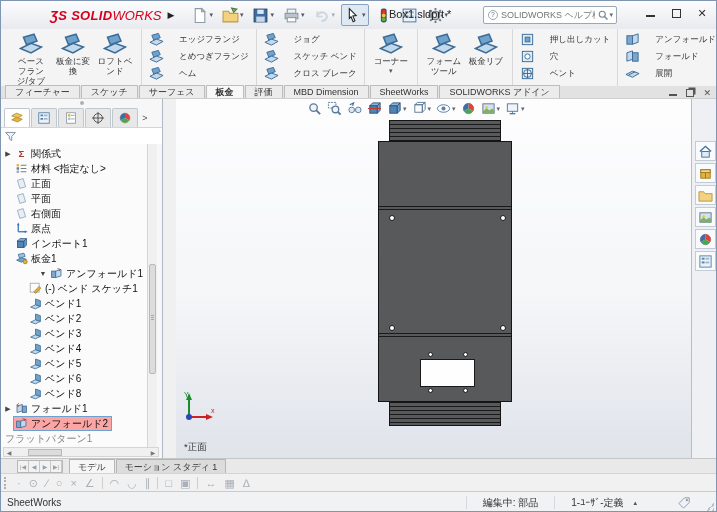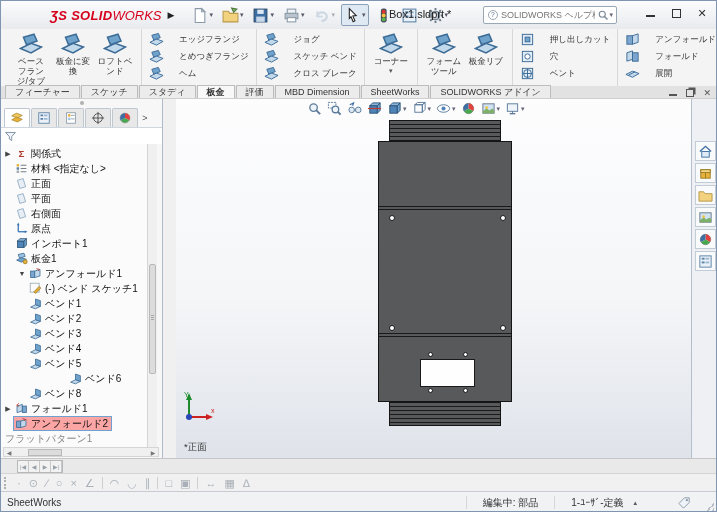--- a/index.html
+++ b/index.html
@@ -451,21 +451,21 @@
             </svg>
           </span>
           <span class="rlabel">ベンドなし</span>
         </div>
       </div>
     </div>
 
   <div class="cmdtabs" id="cmdtabs">
       <div class="ctab">フィーチャー</div>
       <div class="ctab">スケッチ</div>
-      <div class="ctab">スタディ</div>
+      <div class="ctab">サーフェス</div>
       <div class="ctab active">板金</div>
       <div class="ctab">評価</div>
       <div class="ctab">MBD Dimension</div>
       <div class="ctab">SheetWorks</div>
       <div class="ctab">SOLIDWORKS アドイン</div>
     </div>
   <div class="docwin">
     <span>
         <i class="dw-min"></i>
       </span>
@@ -636,21 +636,21 @@
             <span class="icon">
               <svg viewBox="0 0 16 16">
                 <path d="M2 10 L8 7 L14 9 L8 12.5 Z" fill="#6fa3cc" stroke="#3c6b96"></path>
                 <path d="M4 3 L11 1.5 L12.5 5.5 L5.5 7.5 Z" fill="#9cc3e0" stroke="#3c6b96"></path>
                 <circle cx="12.5" cy="12" r="2.5" fill="#e8b23a" stroke="#9a7a22"></circle>
               </svg>
             </span>
             <span class="tlabel">板金1</span>
           </span>
         </div>
-        <div class="trow" style="padding-left: 16px;">
+        <div class="trow" style="padding-left: 10px; justify-content: flex-end;">
           <span class="exp">▼</span>
           <span class="selbox">
             <span class="icon">
               <svg viewBox="0 0 16 16">
                 <rect x="2" y="5" width="5" height="8" fill="#7ca6cf" stroke="#3c6b96"></rect>
                 <path d="M7 5 L13.5 3 L13.5 11 L7 13 Z" fill="#c2d9ec" stroke="#3c6b96"></path>
                 <path d="M9 2 l4 1 -2 2" fill="none" stroke="#c0392b"></path>
               </svg>
             </span>
             <span class="tlabel">アンフォールド1</span>
@@ -721,21 +721,21 @@
           <span class="selbox">
             <span class="icon">
               <svg viewBox="0 0 16 16">
                 <path d="M2 12.5 L8 9.5 L14 11.5 L8 14.5 Z" fill="#c2d9ec" stroke="#3c6b96"></path>
                 <path d="M8 9.5 L8 2.5 L14 4.5 L14 11.5 Z" fill="#6fa3cc" stroke="#3c6b96"></path>
               </svg>
             </span>
             <span class="tlabel">ベンド5</span>
           </span>
         </div>
-        <div class="trow" style="padding-left: 16px; margin-left: 40px;">
+        <div class="trow" style="padding-left: 16px;">
           <span class="exp"></span>
           <span class="selbox">
             <span class="icon">
               <svg viewBox="0 0 16 16">
                 <path d="M2 12.5 L8 9.5 L14 11.5 L8 14.5 Z" fill="#c2d9ec" stroke="#3c6b96"></path>
                 <path d="M8 9.5 L8 2.5 L14 4.5 L14 11.5 Z" fill="#6fa3cc" stroke="#3c6b96"></path>
               </svg>
             </span>
             <span class="tlabel">ベンド6</span>
           </span>
@@ -986,20 +986,24 @@
         </span>
       </div>
     </div>
 
   <div class="bottombar">
     <div class="vcr" id="vcr">
         <span>|◀</span>
         <span>◀</span>
         <span>▶</span>
         <span>▶|</span>
+      </div>
+    <div class="btabs" id="btabs">
+        <div class="btab active">モデル</div>
+        <div class="btab">モーション スタディ 1</div>
       </div>
   </div>
 
   <div class="sketchbar" id="sketchbar">
     <div class="grip-dots"></div>
   <span class="sk-tool">·</span>
       <span class="sk-tool">⊙</span>
       <span class="sk-tool">∕</span>
       <span class="sk-tool">○</span>
       <span class="sk-tool">×</span>

